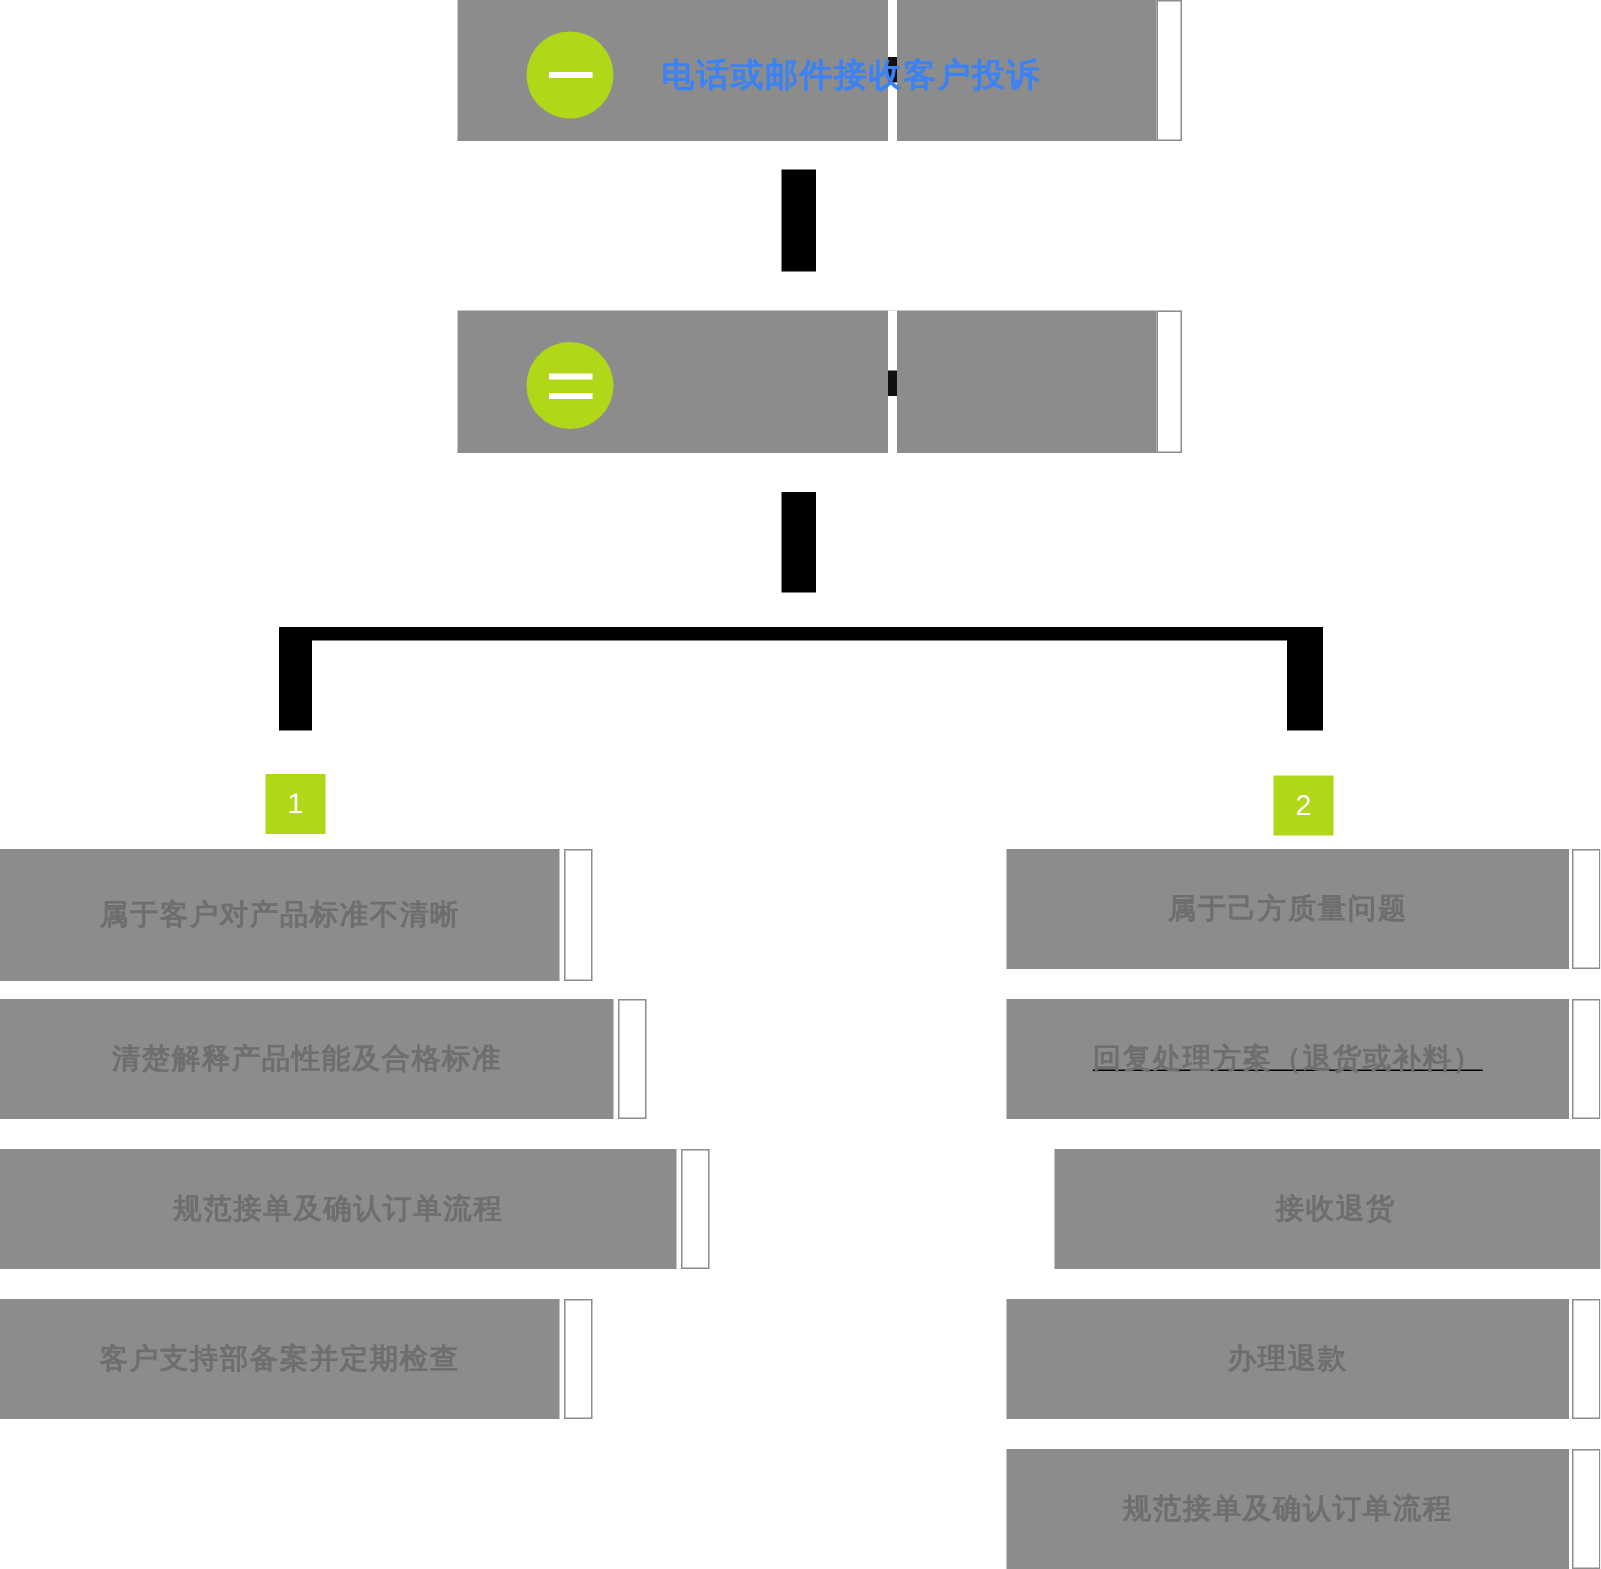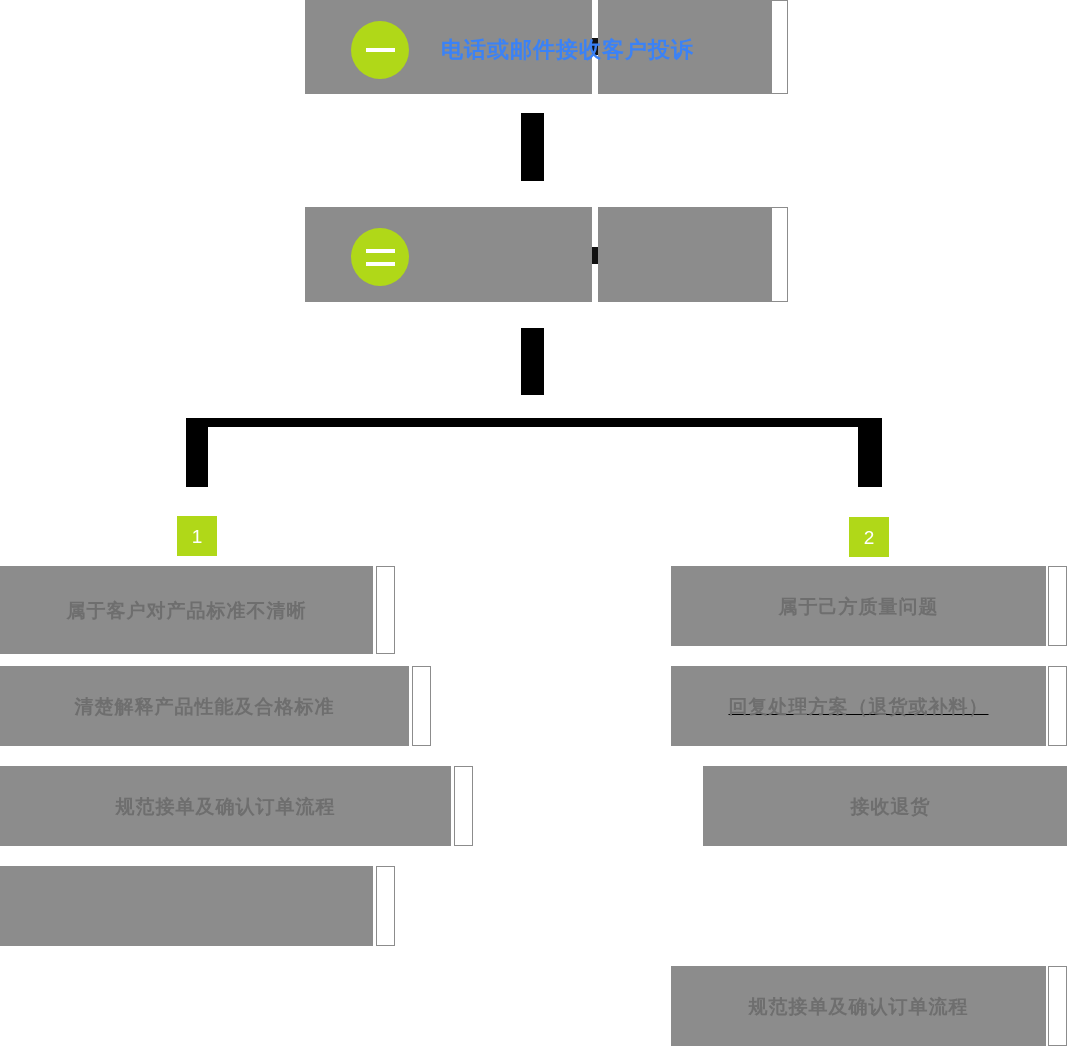--- a/index.html
+++ b/index.html
@@ -186,33 +186,38 @@
   </div>
   <div class="task-card left-card" style="left:0px; top:666px; width:409px; height:80px;text-align:center;">
     <span class="card-text">清楚解释产品性能及合格标准</span>
     <span class="card-tail"></span>
   </div>
   <div class="task-card left-card" style="left:0px; top:766px; width:451px; height:80px;">
     <span class="card-text">规范接单及确认订单流程</span>
     <span class="card-tail"></span>
   </div>
   <div class="task-card left-card" style="left:0px; top:866px; width:373px; height:80px;">
+    <span class="card-text">客户支持部备案并定期检查</span>
     <span class="card-tail"></span>
   </div>
 
   <div class="task-card" style="left:671px; top:566px; width:375px; height:80px;">
     <span class="card-text">属于己方质量问题</span>
     <span class="card-tail"></span>
   </div>
   <div class="task-card" style="left:671px; top:666px; width:375px; height:80px;text-decoration:underline;">
     <span class="card-text">回复处理方案（退货或补料）</span>
     <span class="card-tail"></span>
   </div>
   <div class="task-card" style="left:671px; top:766px; width:375px; height:80px;margin-left:32px;">
     <span class="card-text">接收退货</span>
     <span class="card-tail"></span>
   </div>
+  <div class="task-card" style="left:671px; top:866px; width:375px; height:80px;">
+    <span class="card-text">办理退款</span>
+    <span class="card-tail"></span>
+  </div>
   <div class="task-card" style="left:671px; top:966px; width:375px; height:80px;">
     <span class="card-text">规范接单及确认订单流程</span>
     <span class="card-tail"></span>
   </div>
 
 </div>
 
 </body></html>

